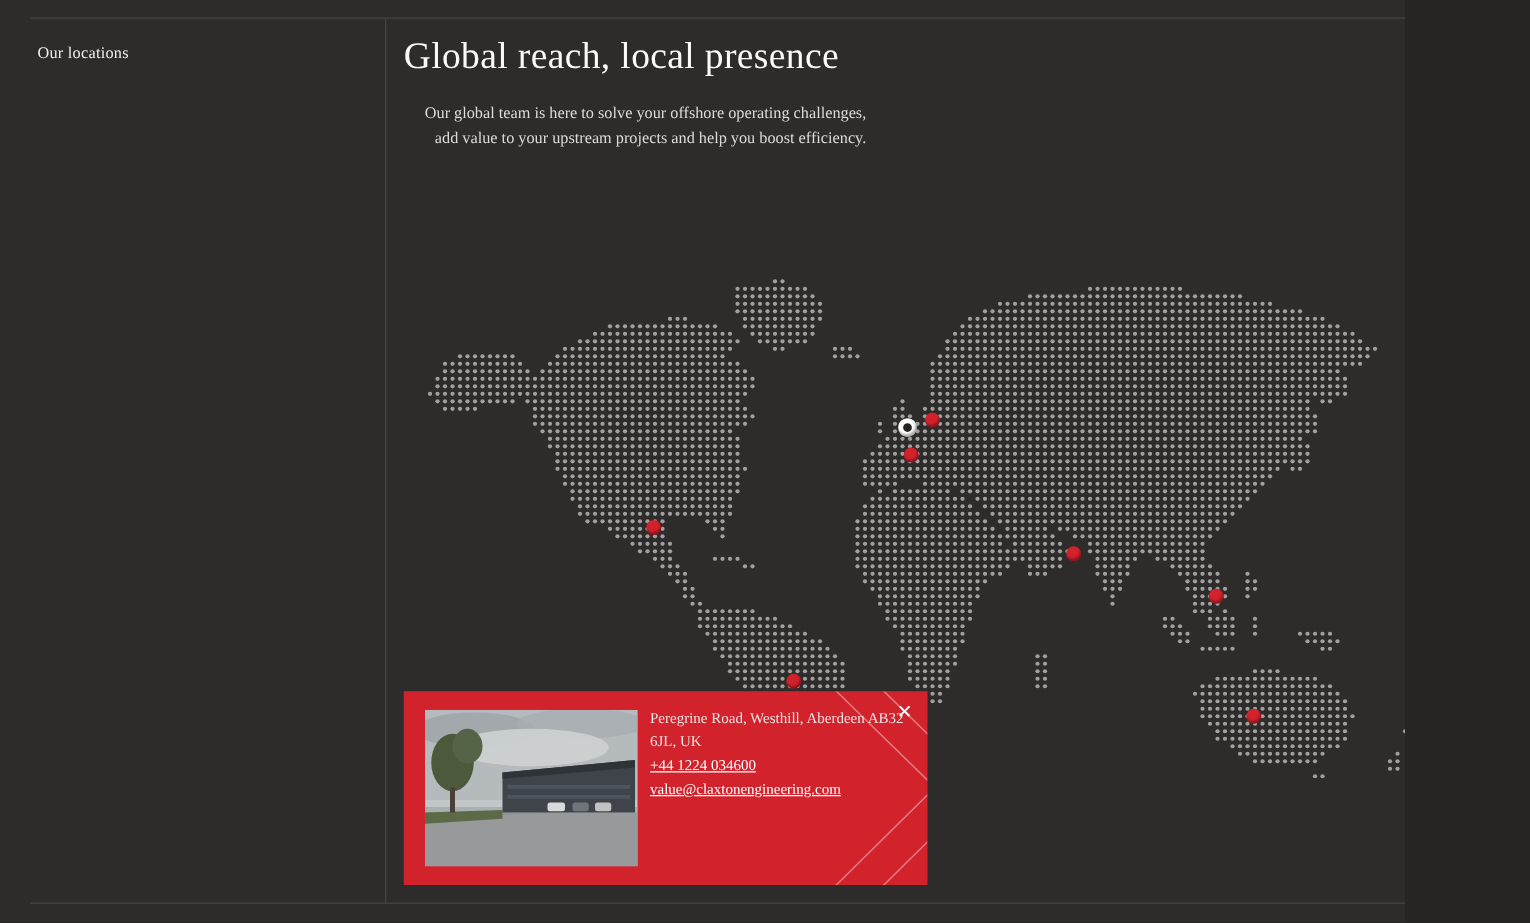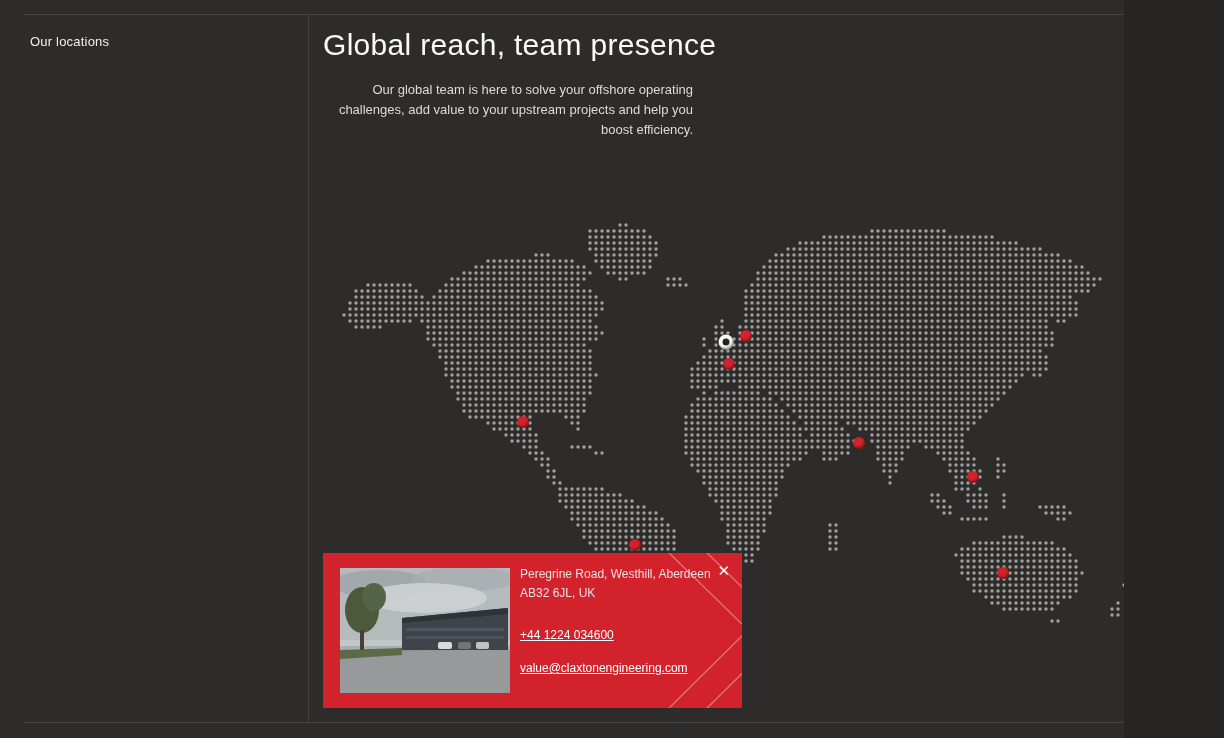--- a/index.html
+++ b/index.html
@@ -1,20 +1,20 @@
 <!DOCTYPE html>
 <html><head>
 <meta charset="utf-8">
 <style>
   * { box-sizing: border-box; }
   html, body { margin: 0; padding: 0; background: #262524; }
   .page {
     position: relative; width: 1124px; height: 738px;
     background: #2d2c2a; overflow: hidden;
-    font-family: Liberation Sans, sans-serif; color: #fff; padding-left: 44px;
+    font-family: Liberation Serif, serif; color: #fff; padding-left: 44px;
   }
   .rule { position: absolute; background: #454440; }
   .rule-top { left: 24px; top: 14px; width: 1176px; height: 1px; }
   .rule-bottom { left: 24px; top: 722px; width: 1176px; height: 1px; }
   .rule-v { left: 308px; top: 14px; width: 1px; height: 709px; }
 
   .sidebar-label {
     position: absolute; left: 30px; top: 34px;
     font-size: 13px; letter-spacing: .2px; color: #f2f0ee;
   }
@@ -53,37 +53,37 @@
     overflow: hidden; background: #b5babc;
   }
   .close-btn {
     position: absolute; top: 6px; right: 8px; padding: 4px;
     background: none; border: none; color: #fff; font-size: 15px; line-height: 1;
     cursor: pointer; font-family: inherit; z-index: 3;
   }
   .card-body { position: absolute; left: 197px; top: 12px; width: 218px; }
   .card-body h3 { margin: 0 0 9px; font-size: 17px; font-weight: 600; letter-spacing: .2px; color: #fff; }
   .addr { margin: 0; font-size: 12px; line-height: 19px; color: #e5e5e5; }
-  .links { margin-top: 23px; display: flex; flex-direction: column; gap: 14px; }
+  .links { display: flex; flex-direction: column; gap: 0; }
   .link { color: #fff; font-size: 12px; line-height: 19px; text-decoration: underline; cursor: pointer; }
 </style>
 </head>
 <body>
 
 <div class="page">
   <div class="rule rule-top"></div>
   <div class="rule rule-v"></div>
   <div class="rule rule-bottom"></div>
 
   <aside>
     <span class="sidebar-label">Our locations</span>
   </aside>
 
   <main>
-    <h1 class="title">Global reach, team presence</h1>
+    <h1 class="title">Global reach, local presence</h1>
     <p class="desc">Our global team is here to solve your offshore operating challenges, add value to your upstream projects and help you boost efficiency.</p>
 
     <div class="map">
       <svg id="dotmap" width="855" height="405" viewBox="0 0 855 405">
           <g fill="#a0a0a0">
             <circle cx="285" cy="3" r="1.7"></circle>
             <circle cx="291" cy="3" r="1.7"></circle>
             <circle cx="255" cy="9" r="1.7"></circle>
             <circle cx="261" cy="9" r="1.7"></circle>
             <circle cx="267" cy="9" r="1.7"></circle>

